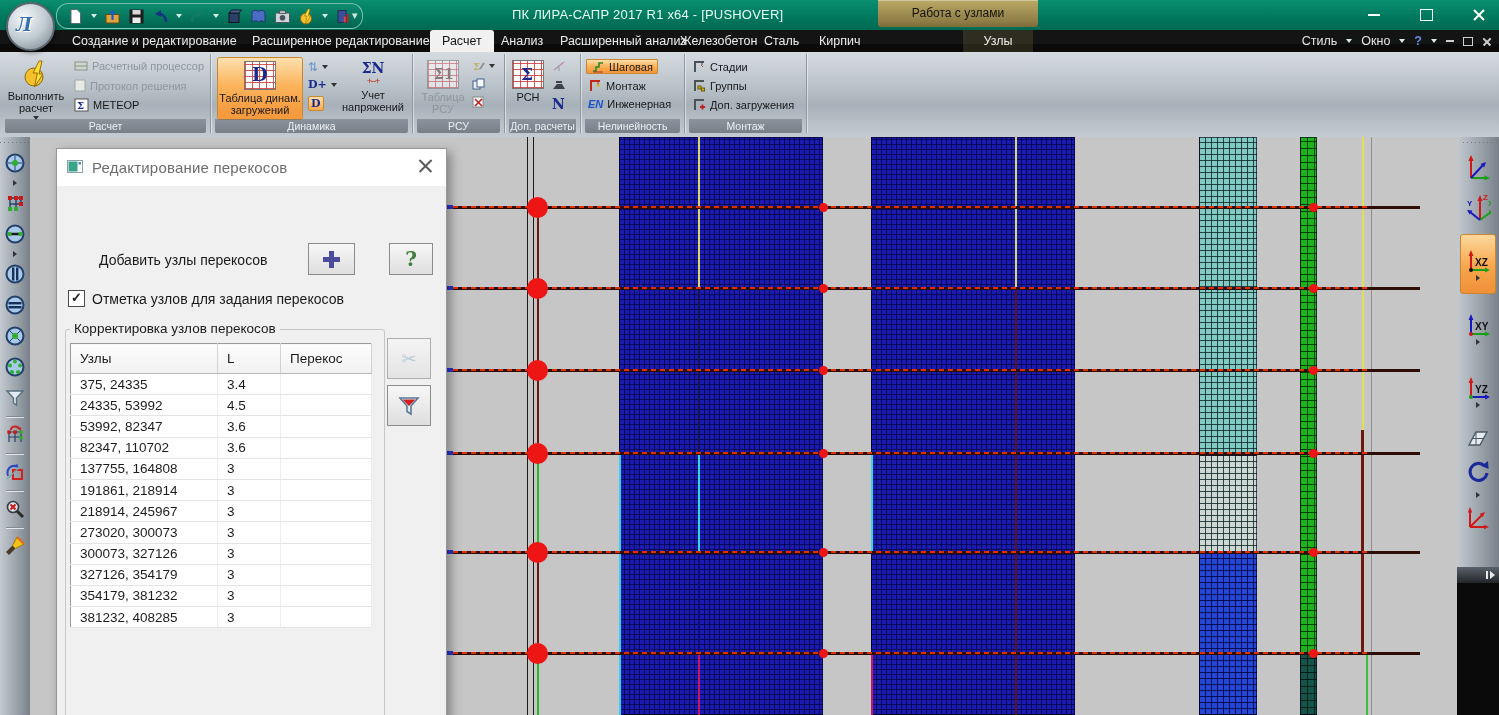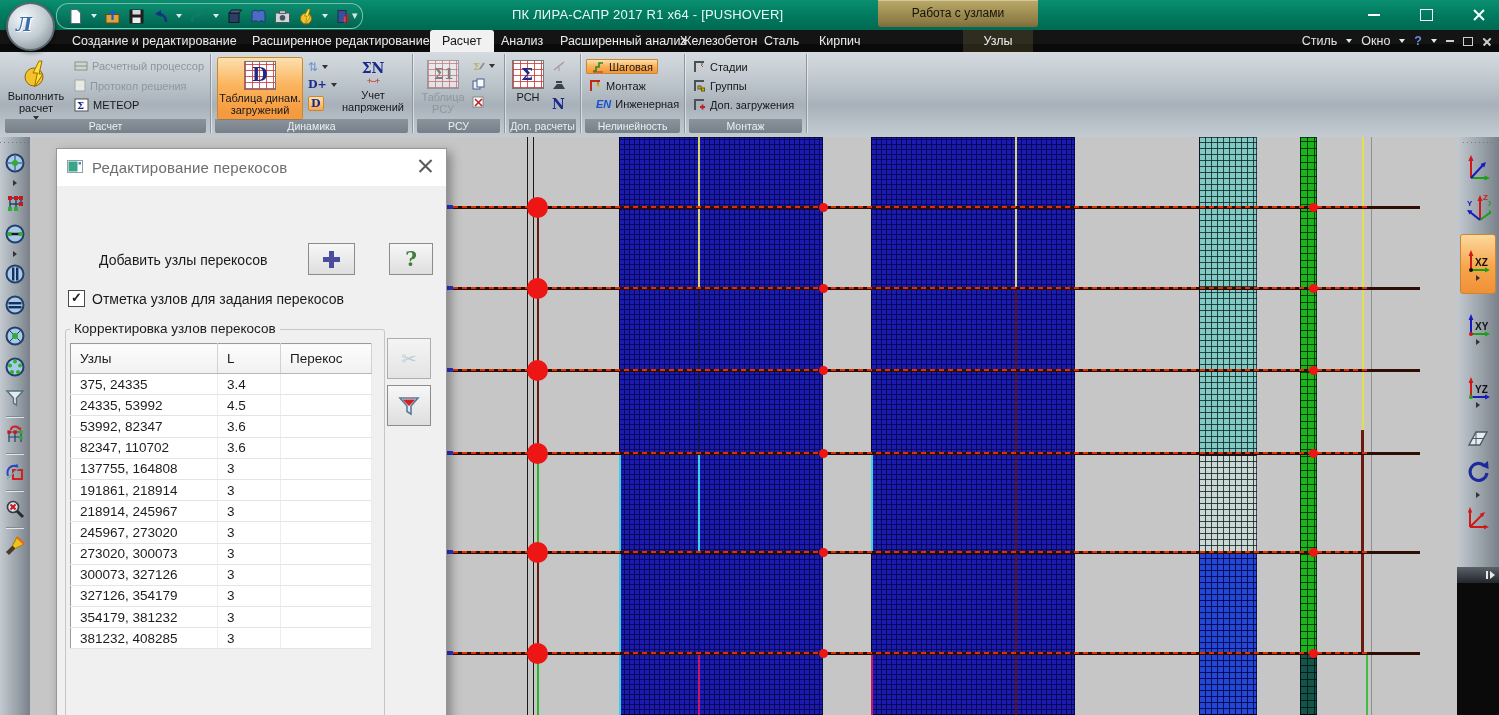--- a/index.html
+++ b/index.html
@@ -45,21 +45,21 @@
   .ic-dtable b{position:absolute;left:7px;top:2px;font:bold 18px "DejaVu Serif",serif;color:#1a2a8c;}
   .ic-dtable.gray{opacity:.55;}
   .ic-dtable.gray b{color:#5a3a3a;font-size:14px;top:5px;left:6px;}
   .ic-dtable.rsn b{font-size:17px;top:3px;left:8px;}
   .sumn{display:flex;flex-direction:column;align-items:center;line-height:11px;}
   .sumn b{font:bold 14px "DejaVu Serif",serif;color:#1a2a8c;}
   .sumn i{font-style:normal;font-size:9px;color:#c22818;letter-spacing:-1px;}
   .dmini{font:bold 11px "DejaVu Serif",serif;color:#1a2a8c;}
   .dmini.on{background:linear-gradient(180deg,#fde0ae,#f8a94e);border:1px solid #c9882e;border-radius:2px;padding:0 2px;}
   .spin{color:#4a82c8;font-size:12px;opacity:.8;}
-  .enico{font:italic bold 11px "Liberation Sans",sans-serif;color:#1a52cc;margin-left:8px;}
+  .enico{font:italic bold 11px "Liberation Sans",sans-serif;color:#1a52cc;}
   .nico{font:bold 14px "DejaVu Serif",serif;color:#1a2a8c;}
   
   .canvas{position:absolute;left:30px;top:137px;width:1427px;height:578px;background:#c6c6c6;overflow:hidden;}
   .canvas div{position:absolute;}
   .dot{border-radius:50%;background:#ee1515;}
   
   .ltb{position:absolute;left:0;top:137px;width:30px;height:578px;background:linear-gradient(90deg,#c3c9cf,#9ba3ab 55%,#798089);display:flex;flex-direction:column;align-items:center;gap:5px;padding-top:2px;box-sizing:border-box;}
   .rtb{position:absolute;left:1457px;top:137px;width:42px;height:578px;background:#0a0a0a;}
   .rtb-top{position:absolute;left:0;top:0;width:42px;height:446px;background:linear-gradient(90deg,#c3c9cf,#9ba3ab 55%,#798089);display:flex;flex-direction:column;align-items:center;gap:5px;padding-top:2px;box-sizing:border-box;}
   .handle{color:#6a7078;font-size:9px;letter-spacing:1px;line-height:6px;}
@@ -712,25 +712,20 @@
                 <td>191861, 218914</td>
                 <td>3</td>
                 <td></td>
               </tr>
               <tr>
                 <td>218914, 245967</td>
                 <td>3</td>
                 <td></td>
               </tr>
               <tr>
-                <td>245967, 273020</td>
-                <td>3</td>
-                <td></td>
-              </tr>
-              <tr>
                 <td>273020, 300073</td>
                 <td>3</td>
                 <td></td>
               </tr>
               <tr>
                 <td>300073, 327126</td>
                 <td>3</td>
                 <td></td>
               </tr>
               <tr>

